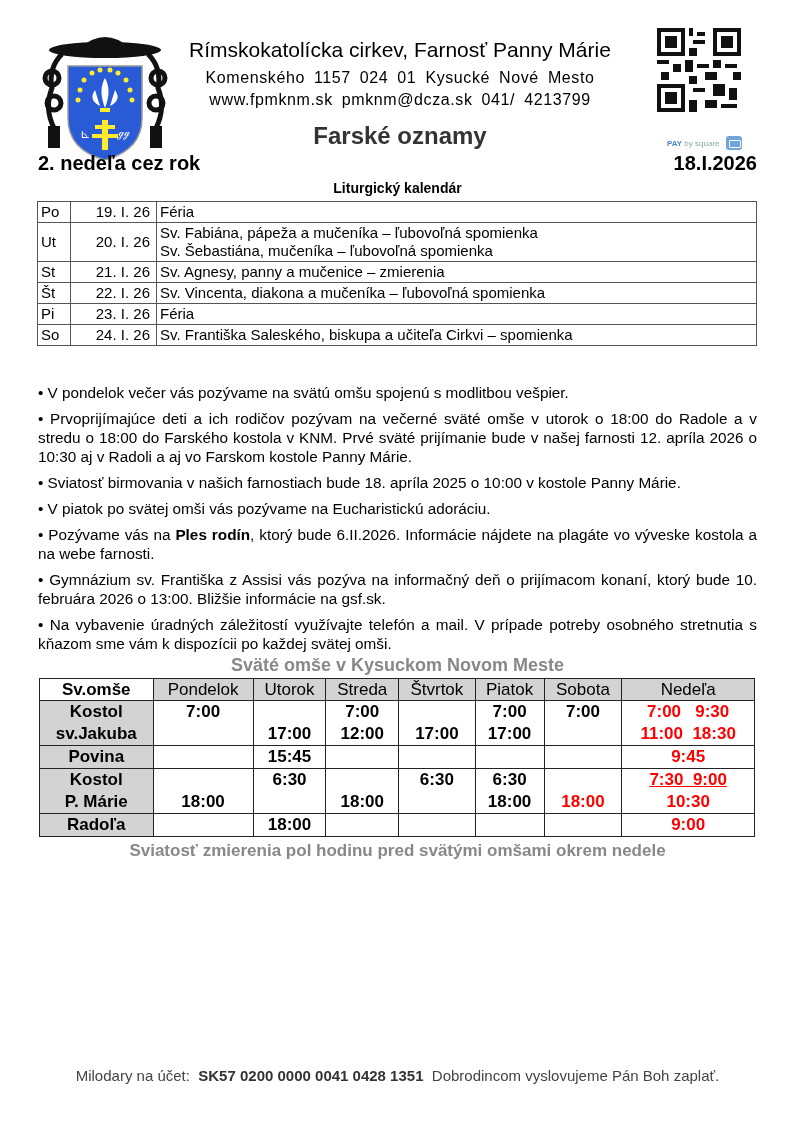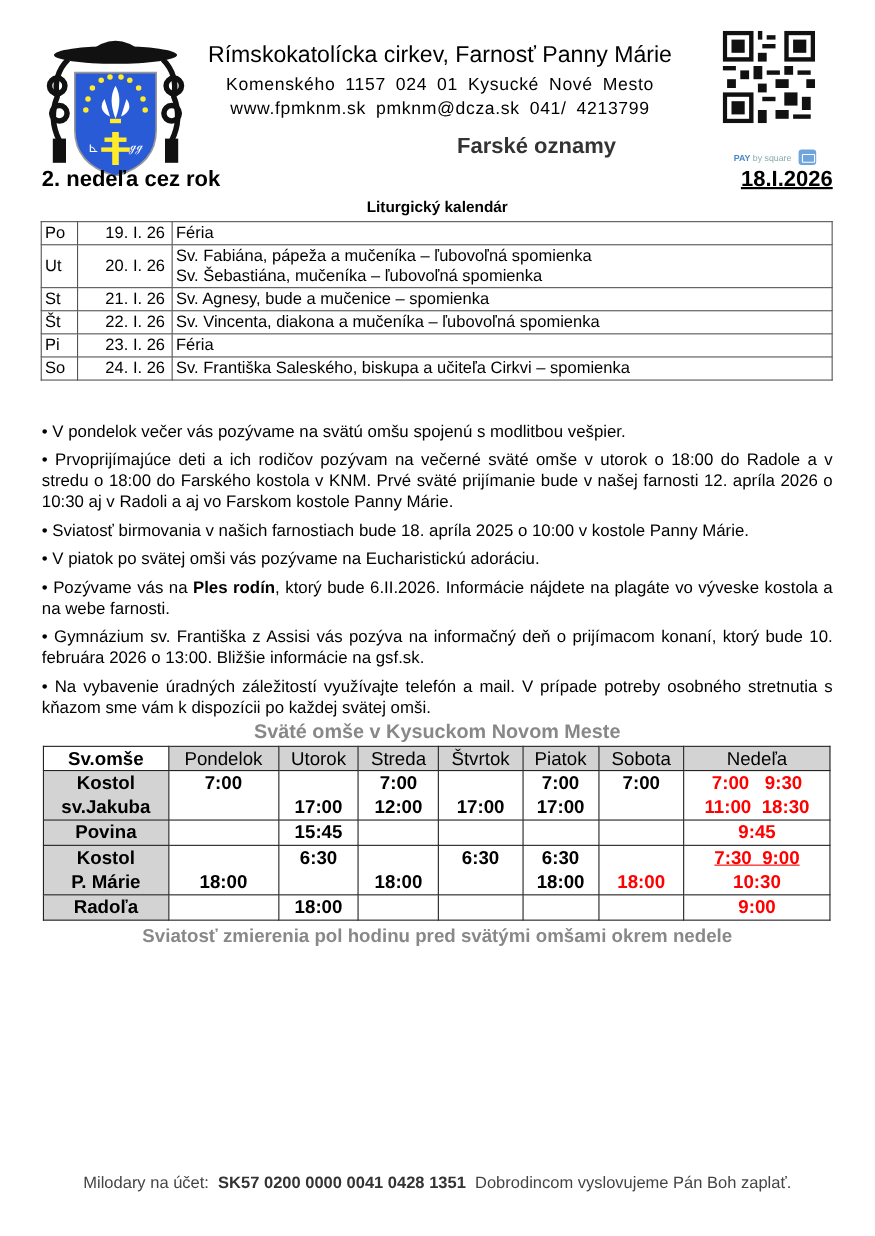--- a/index.html
+++ b/index.html
@@ -6,23 +6,23 @@
   body{width:795px;height:1124px;position:relative;overflow:hidden;font-family:"Liberation Sans",sans-serif;color:#000;}
   .abs{position:absolute;}
   #logo{left:40px;top:28px;width:130px;height:132px;}
   .hdr-title{left:170px;top:38px;width:460px;text-align:center;font-size:21px;}
   .hdr-line{left:170px;width:460px;text-align:center;font-size:16px;letter-spacing:0.6px;word-spacing:4px;}
   #qr{left:657px;top:28px;width:84px;height:84px;}
   .pay{left:667px;top:136px;font-size:8px;color:#8aa;display:flex;align-items:center;gap:6px;}
   .pay b{color:#4a86c5;font-weight:bold;}
   .pay-card{width:16px;height:14px;background:#6fa4dc;border-radius:3px;position:relative;}
   .pay-card:after{content:"";position:absolute;left:3px;top:4px;width:10px;height:6px;border:1px solid #fff;border-radius:1px;}
-  .main-title{left:240px;top:122px;width:320px;text-align:right;font-size:20px;font-weight:bold;color:#333;}
+  .main-title{left:240px;top:122px;width:320px;text-align:center;font-size:24px;font-weight:bold;color:#333;}
   .sunday{left:38px;top:152px;font-size:20px;font-weight:bold;}
-  .date{right:38px;top:152px;font-size:20px;font-weight:bold;text-decoration:underline;}
+  .date{right:38px;top:152px;font-size:20px;font-weight:bold;}
   .cal-title{left:38px;top:180px;width:719px;text-align:center;font-size:14px;font-weight:bold;}
   table.cal{position:absolute;left:37px;top:201px;width:720px;border-collapse:collapse;font-size:15px;}
   table.cal td{border:1.5px solid #555;padding:1px 3px;line-height:18px;vertical-align:middle;}
   table.cal td.d{width:26px;margin-left:31px;}
   table.cal td.dt{width:76px;text-align:right;padding-right:6px;}
   table.cal tr.bold td.d, table.cal tr.bold td.dt{font-weight:bold;}
   table.cal b{font-weight:bold;}
   .notices{left:38px;top:383px;width:719px;font-size:15.3px;line-height:19px;text-align:justify;}
   .notices p{margin:0 0 7px 0;}
   .mass-title{left:38px;top:655px;width:719px;text-align:center;font-size:18px;font-weight:bold;color:#888;}
@@ -141,21 +141,21 @@
         <td class="dt">20. I. 26</td>
         <td>
           <div>Sv. Fabiána, pápeža a mučeníka – ľubovoľná spomienka</div>
           <div>Sv. Šebastiána, mučeníka – ľubovoľná spomienka</div>
         </td>
       </tr>
       <tr>
         <td class="d">St</td>
         <td class="dt">21. I. 26</td>
         <td>
-          <div>Sv. Agnesy, bude a mučenice – spomienka</div>
+          <div>Sv. Agnesy, panny a mučenice – zmierenia</div>
         </td>
       </tr>
       <tr>
         <td class="d">Št</td>
         <td class="dt">22. I. 26</td>
         <td>
           <div>Sv. Vincenta, diakona a mučeníka – ľubovoľná spomienka</div>
         </td>
       </tr>
       <tr>

